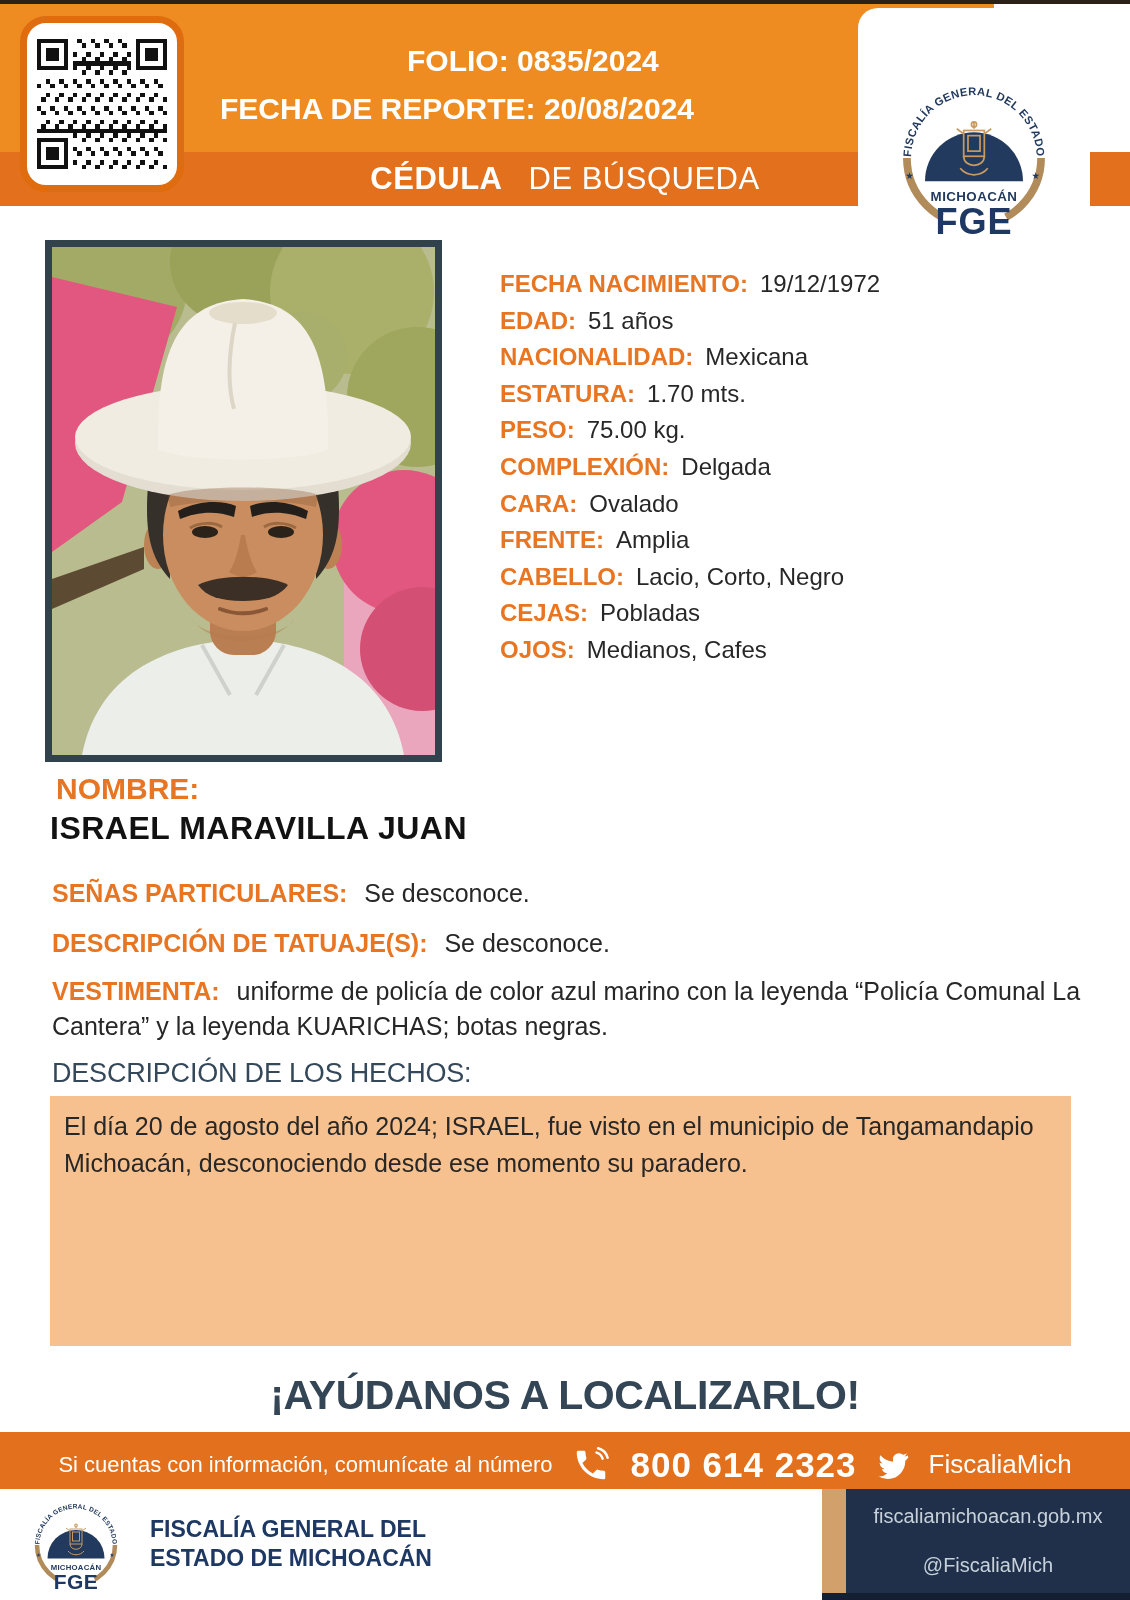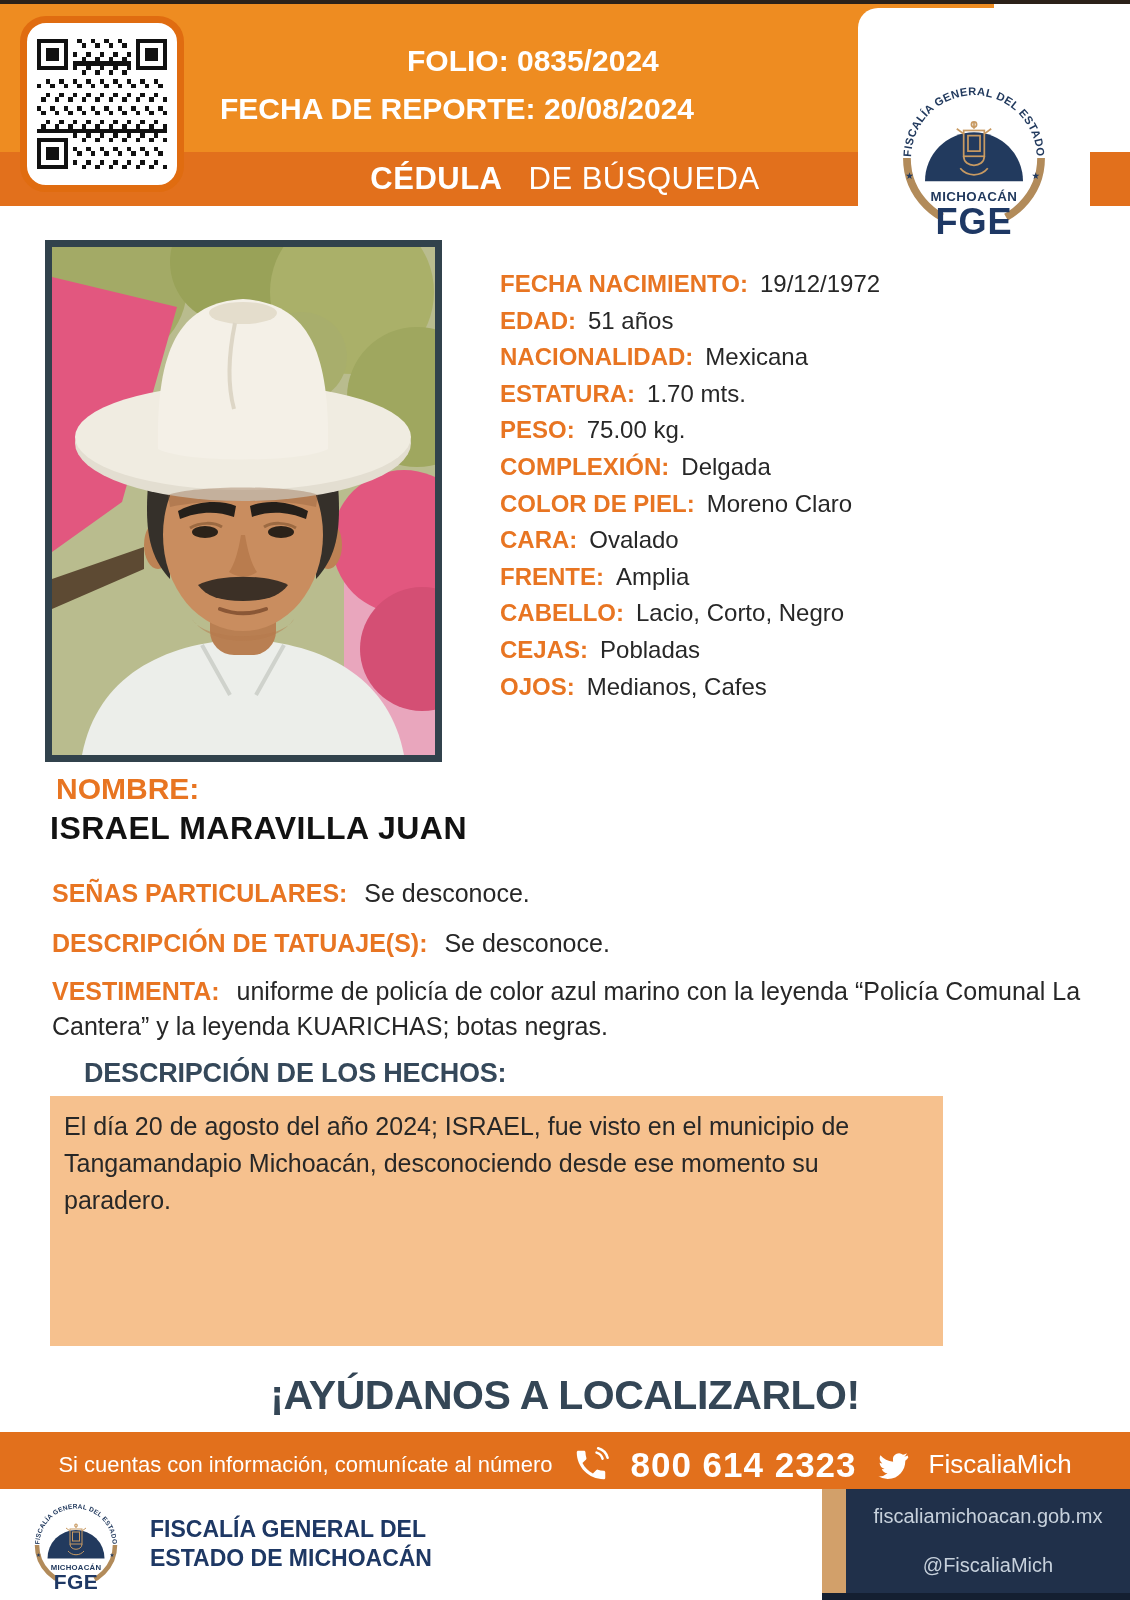--- a/index.html
+++ b/index.html
@@ -49,22 +49,22 @@
 
   
   .name-label{position:absolute;left:56px;top:772px;color:var(--label-orange);font-weight:bold;font-size:30px;}
   .name-value{position:absolute;left:50px;top:810px;color:#121212;font-weight:bold;font-size:32px;letter-spacing:.5px;}
 
   
   .drow{position:absolute;left:52px;font-size:25px;color:var(--text-dark);width:1045px;line-height:35px;}
   .dlabel{color:var(--label-orange);font-weight:bold;margin-right:10px;}
   .senas{top:876px;} .tatu{top:926px;} .vest{top:974px;}
 
-  .hechos-h{position:absolute;left:52px;top:1058px;font-size:27px;font-weight:bold;color:var(--slate);letter-spacing:-.2px;margin-left:32px;}
-  .peach-box{position:absolute;left:50px;top:1096px;width:893px;height:250px;background:var(--peach);
+  .hechos-h{position:absolute;left:52px;top:1058px;font-size:27px;font-weight:normal;color:var(--slate);letter-spacing:-.2px;}
+  .peach-box{position:absolute;left:50px;top:1096px;width:1021px;height:250px;background:var(--peach);
              padding:12px 14px;font-size:25px;line-height:37px;color:var(--text-dark);}
 
   .cta{position:absolute;left:0;top:1372px;width:1130px;text-align:center;
        font-size:41px;font-weight:bold;color:#344656;letter-spacing:-.5px;}
 
   
   .bar{position:absolute;left:0;top:1432px;width:1130px;height:65px;background:var(--strip-orange);
        display:flex;align-items:center;justify-content:center;gap:20px;color:#fff;}
   .bar .t1{font-size:22px;}
   .bar .num{font-size:35px;font-weight:bold;letter-spacing:1px;}
@@ -367,21 +367,20 @@
     </svg>
   </div>
 
   <div class="fields" id="fields">
       <div class="frow"><span class="flabel">FECHA NACIMIENTO:</span><span class="fvalue">19/12/1972</span></div>
       <div class="frow"><span class="flabel">EDAD:</span><span class="fvalue">51 años</span></div>
       <div class="frow"><span class="flabel">NACIONALIDAD:</span><span class="fvalue">Mexicana</span></div>
       <div class="frow"><span class="flabel">ESTATURA:</span><span class="fvalue">1.70 mts.</span></div>
       <div class="frow"><span class="flabel">PESO:</span><span class="fvalue">75.00 kg.</span></div>
       <div class="frow"><span class="flabel">COMPLEXIÓN:</span><span class="fvalue">Delgada</span></div>
-      <div class="frow"><span class="flabel">COLOR DE PIEL:</span><span class="fvalue">Moreno Claro</span></div>
       <div class="frow"><span class="flabel">CARA:</span><span class="fvalue">Ovalado</span></div>
       <div class="frow"><span class="flabel">FRENTE:</span><span class="fvalue">Amplia</span></div>
       <div class="frow"><span class="flabel">CABELLO:</span><span class="fvalue">Lacio, Corto, Negro</span></div>
       <div class="frow"><span class="flabel">CEJAS:</span><span class="fvalue">Pobladas</span></div>
       <div class="frow"><span class="flabel">OJOS:</span><span class="fvalue">Medianos, Cafes</span></div>
     </div>
 
   <div class="name-label">NOMBRE:</div>
   <div class="name-value">ISRAEL MARAVILLA JUAN</div>
 

